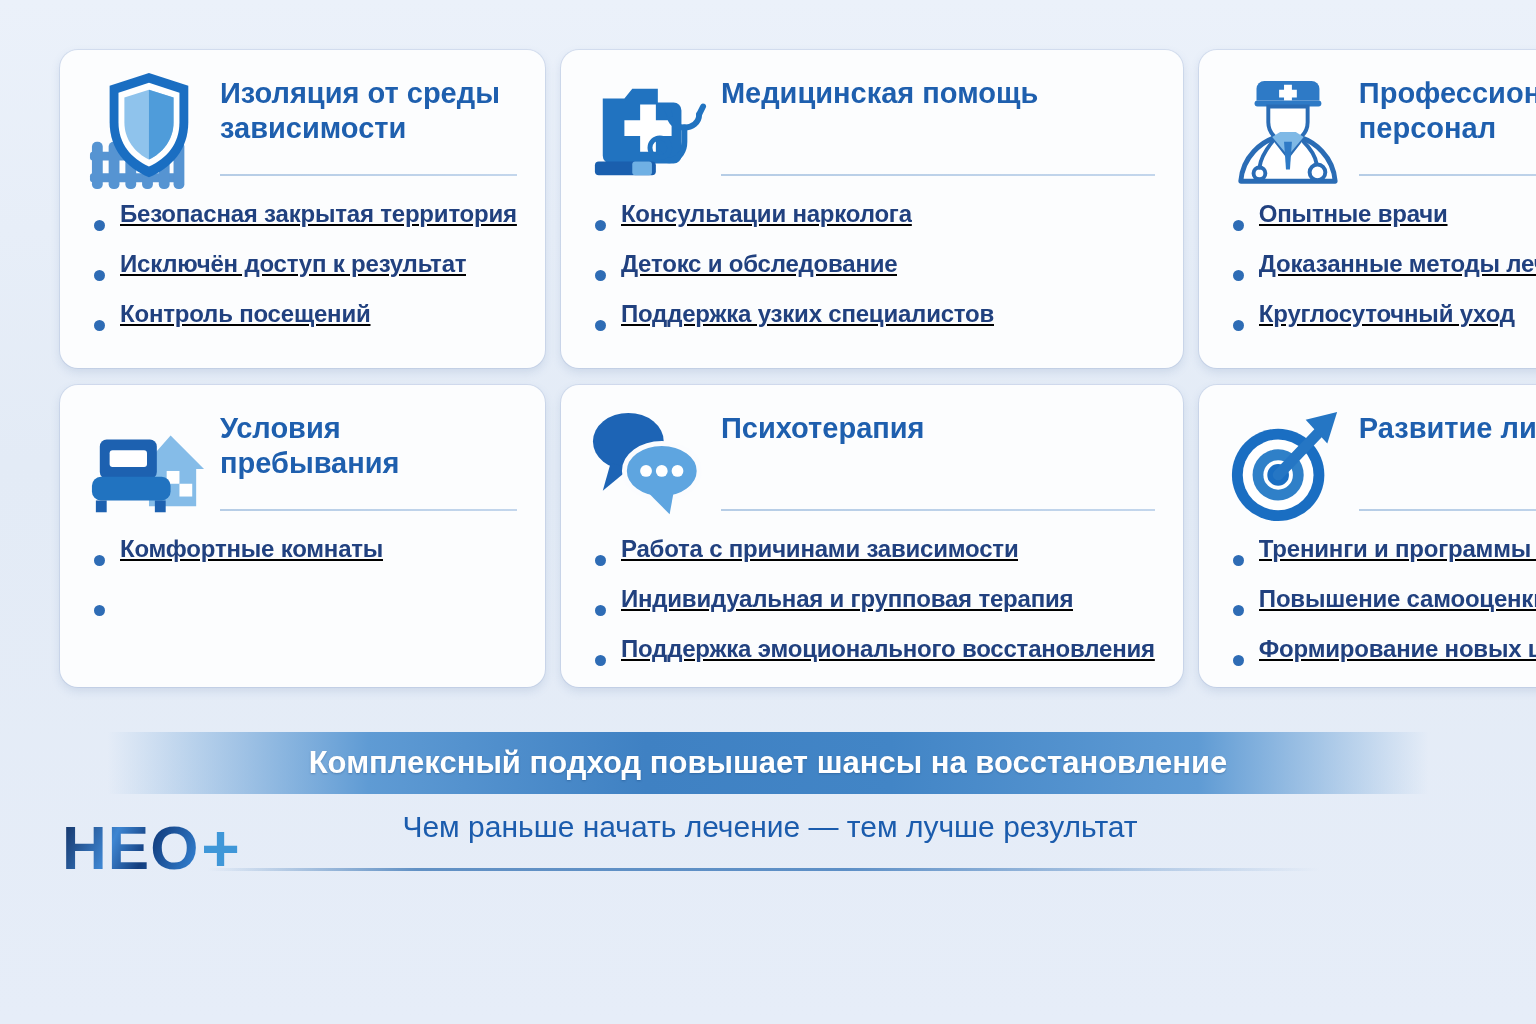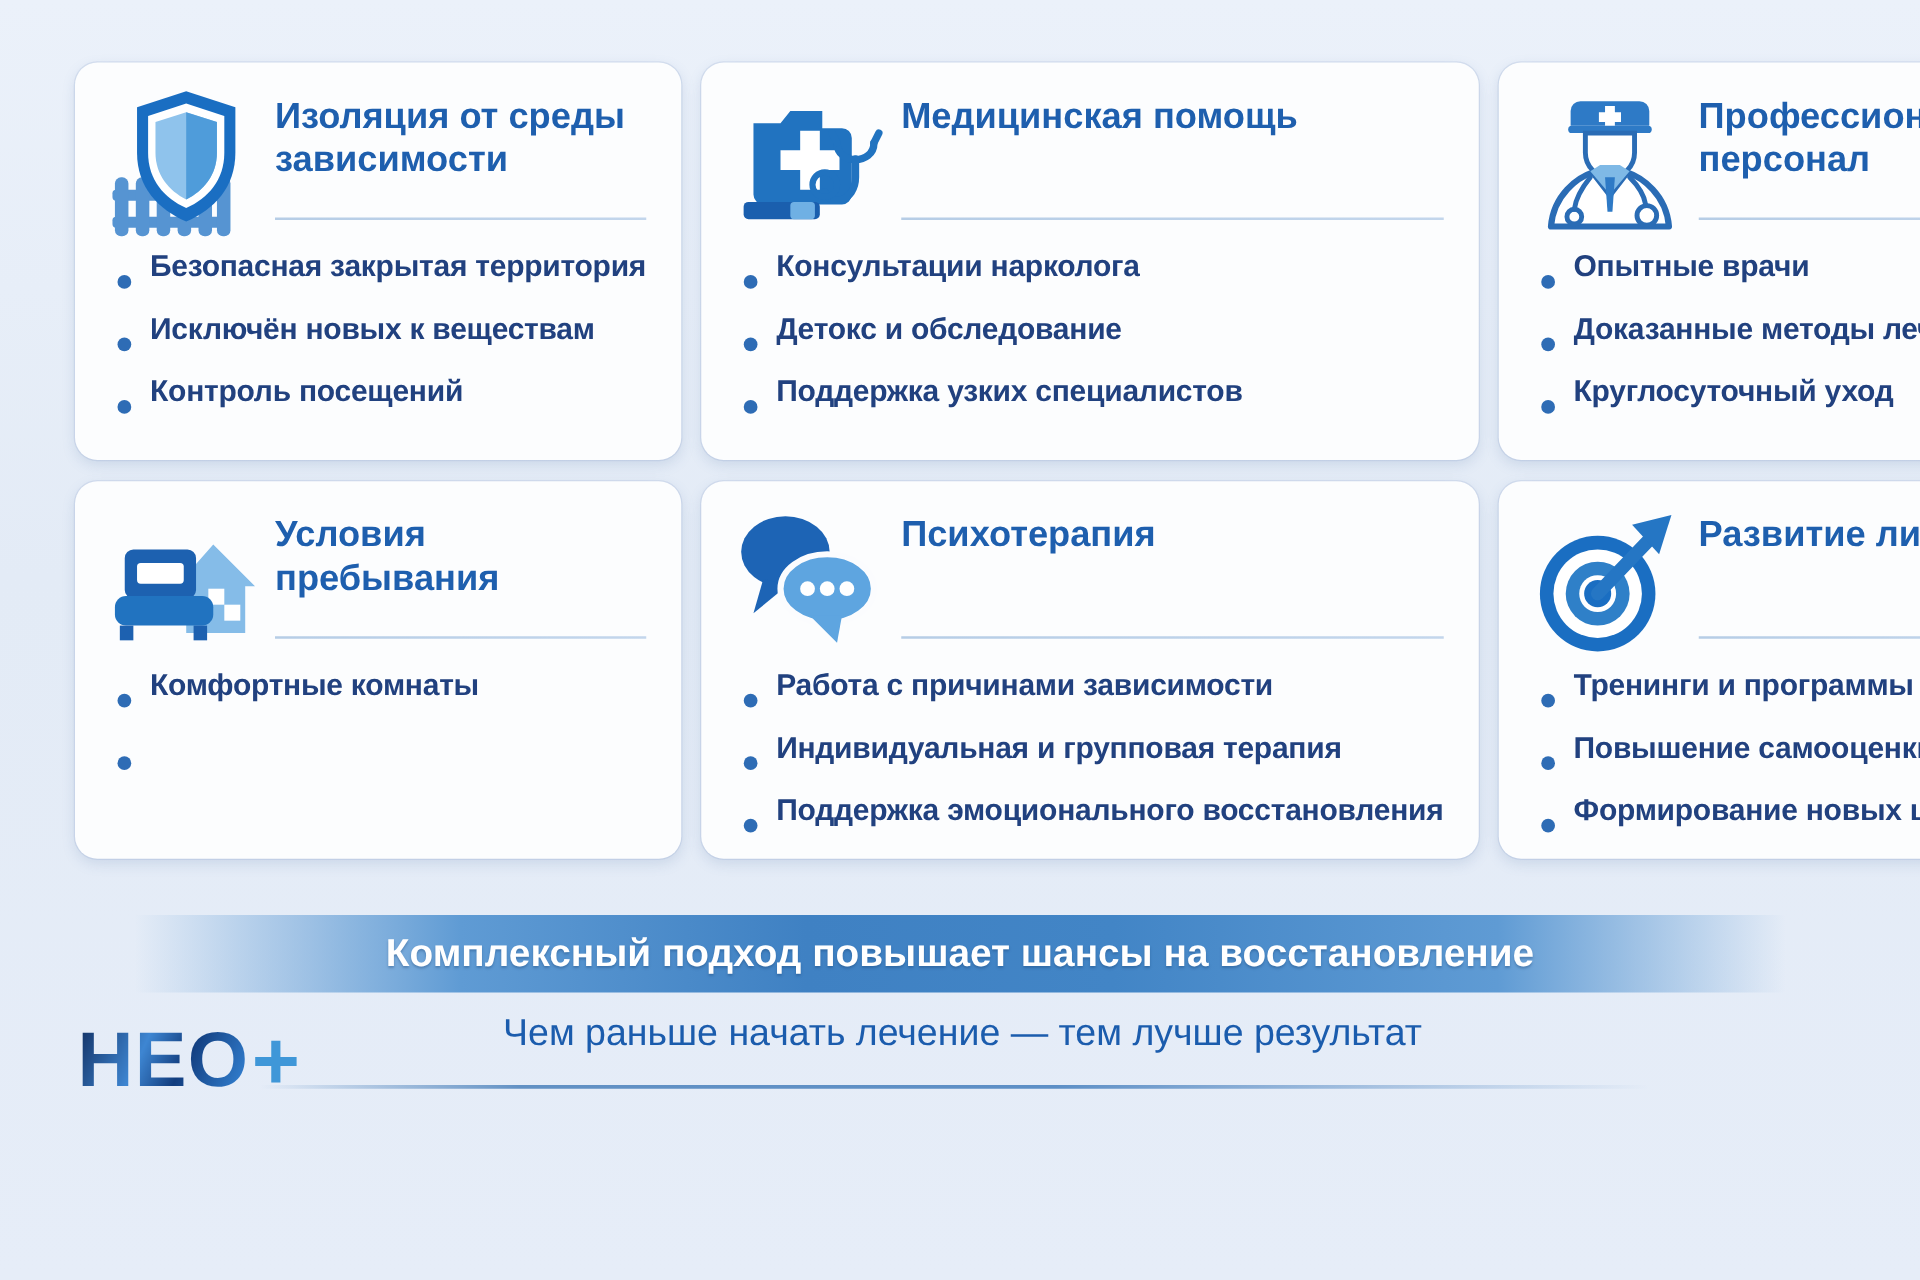--- a/index.html
+++ b/index.html
@@ -69,20 +69,21 @@
   }
   .bullets{
     list-style:none;
     margin:26px 0 0;
     padding:0 0 0 6px;
   }
   .bullet-item{
     display:flex;
     align-items:baseline;
     height:50px;
+    text-decoration:underline;
   }
   .bullet-dot{
     flex:0 0 11px;
     width:11px;height:11px;
     border-radius:50%;
     background:#2e6cb5;
     margin-right:15px;
     align-self:center;
   }
   .bullet-text{
@@ -190,21 +191,21 @@
             <div class="card-divider"></div>
           </div>
         </div>
         <ul class="bullets">
           <li class="bullet-item">
             <span class="bullet-dot"></span>
             <span class="bullet-text">Безопасная закрытая территория</span>
           </li>
           <li class="bullet-item">
             <span class="bullet-dot"></span>
-            <span class="bullet-text">Исключён новых к веществам</span>
+            <span class="bullet-text">Исключён доступ к результат</span>
           </li>
           <li class="bullet-item">
             <span class="bullet-dot"></span>
             <span class="bullet-text">Контроль посещений</span>
           </li>
         </ul>
       </section>
       <section class="card">
         <div class="card-head">
           <span class="icon">

